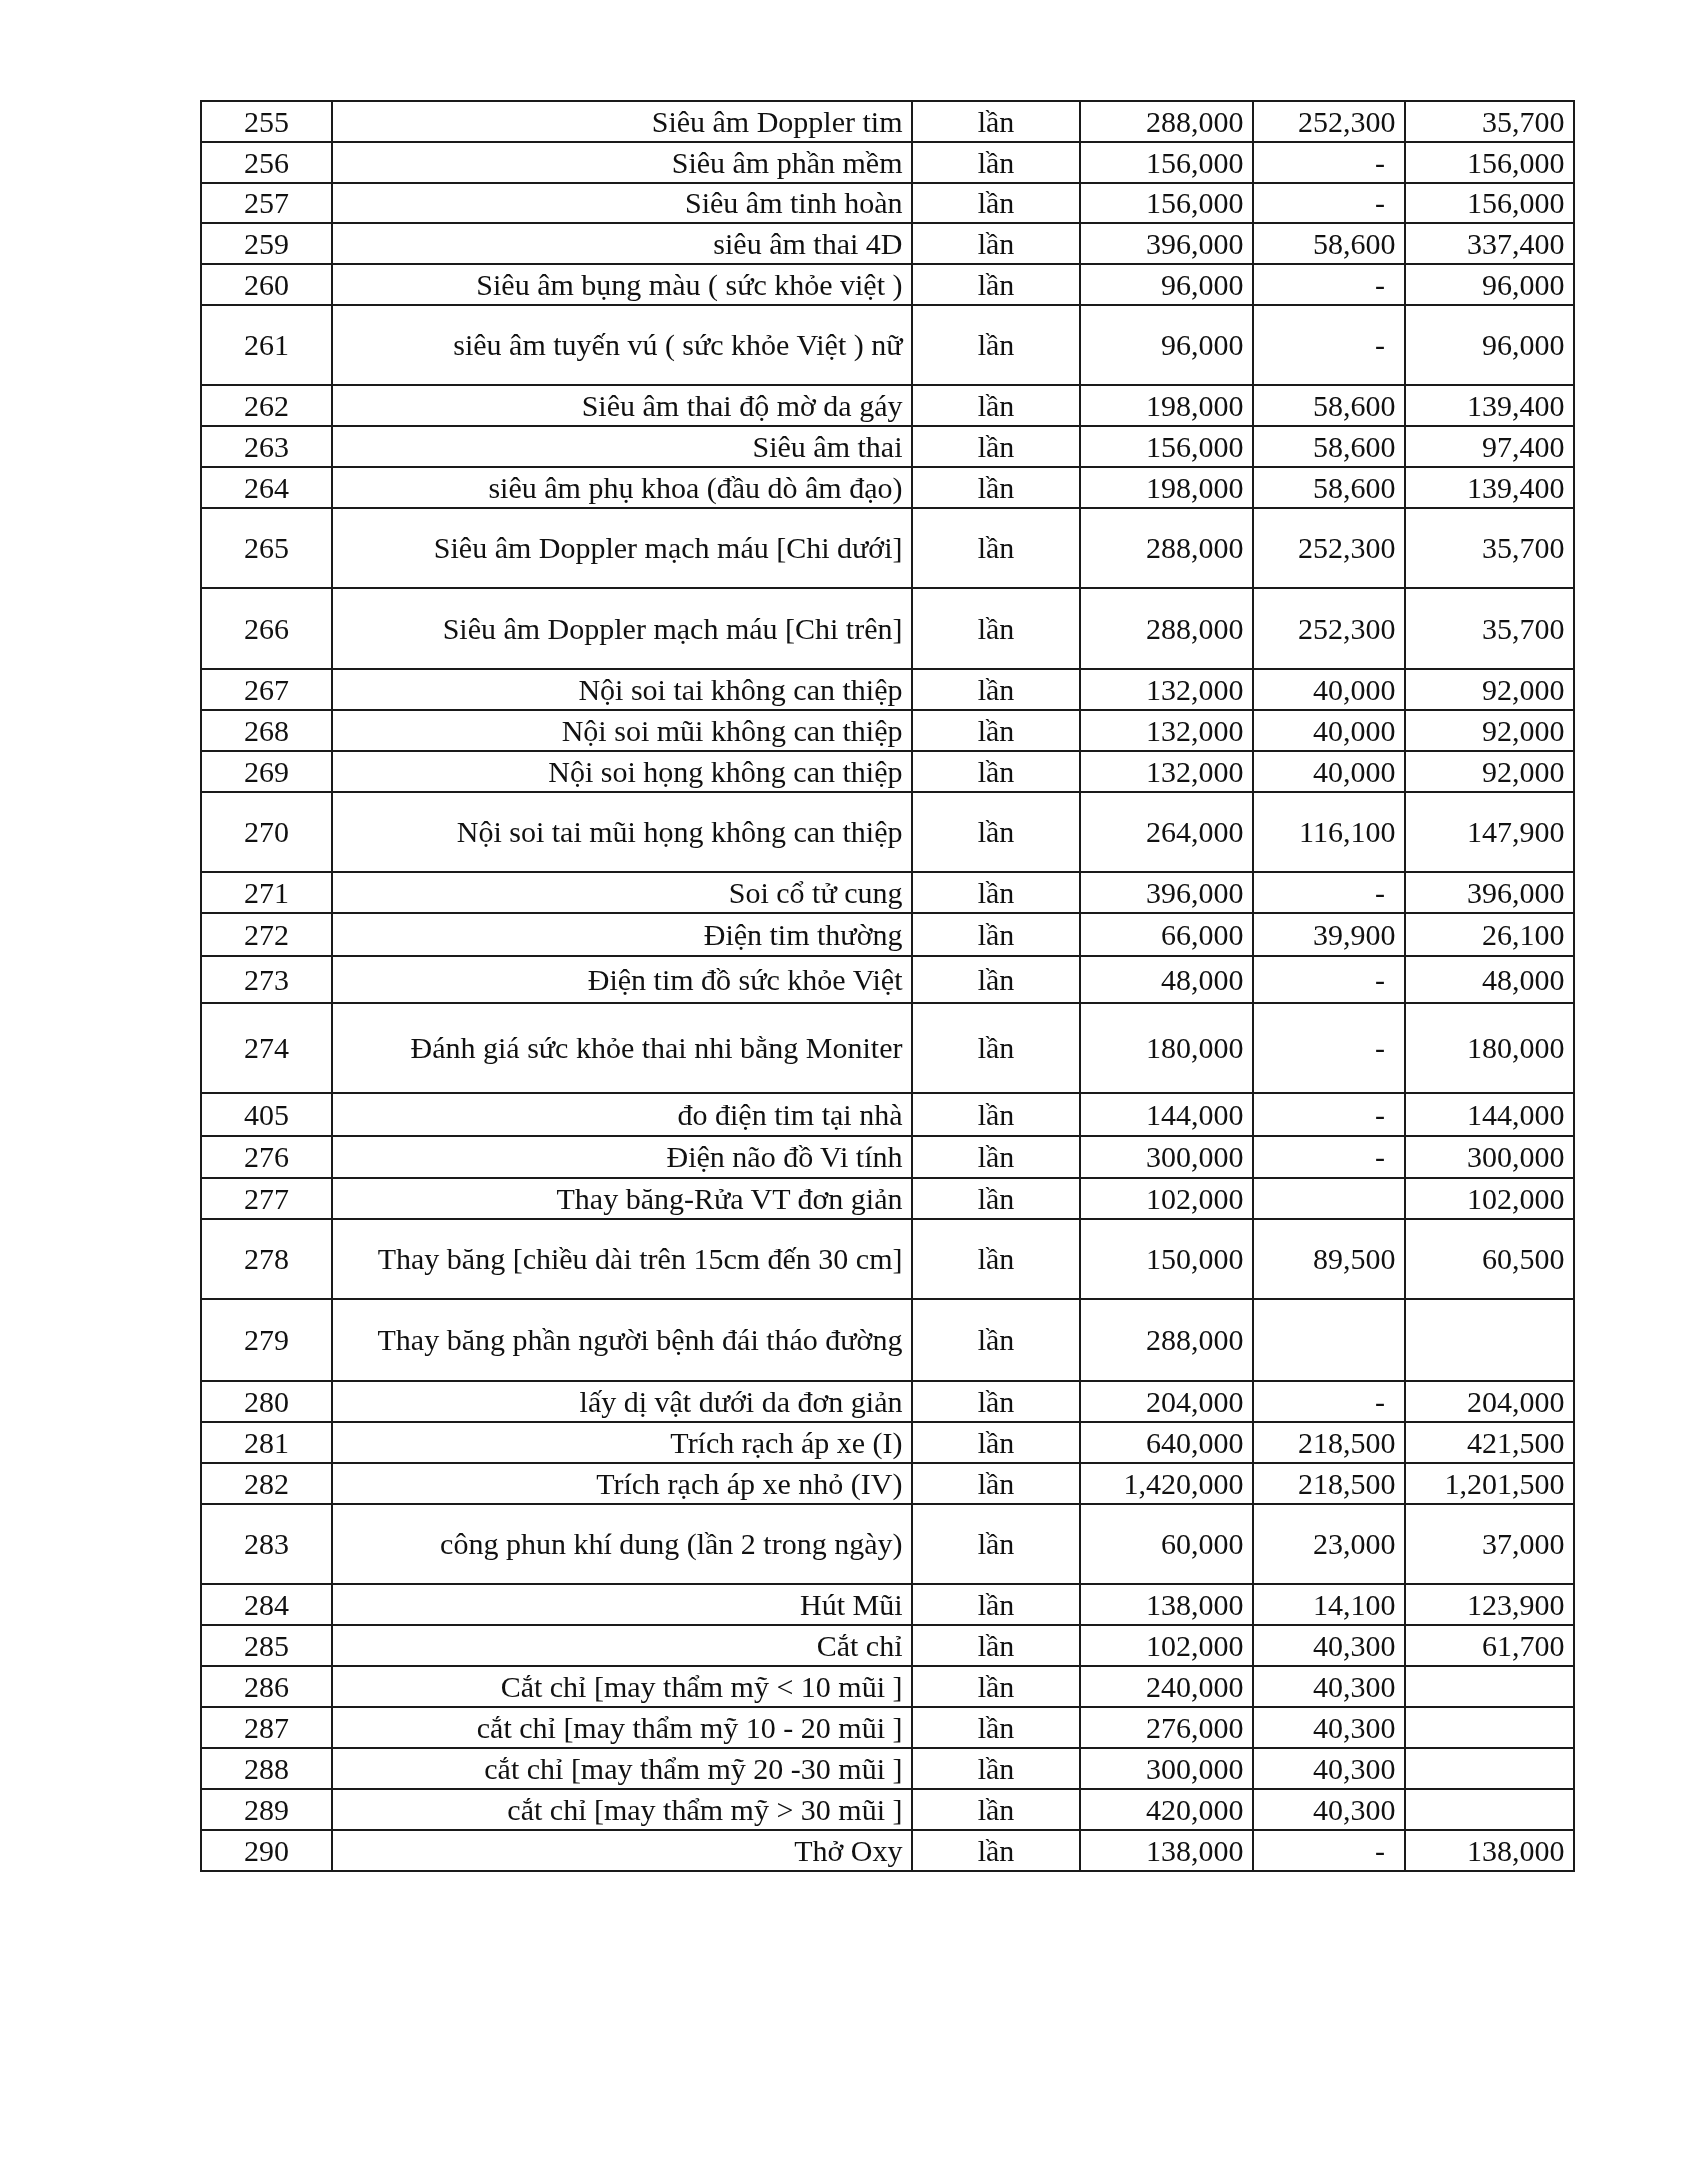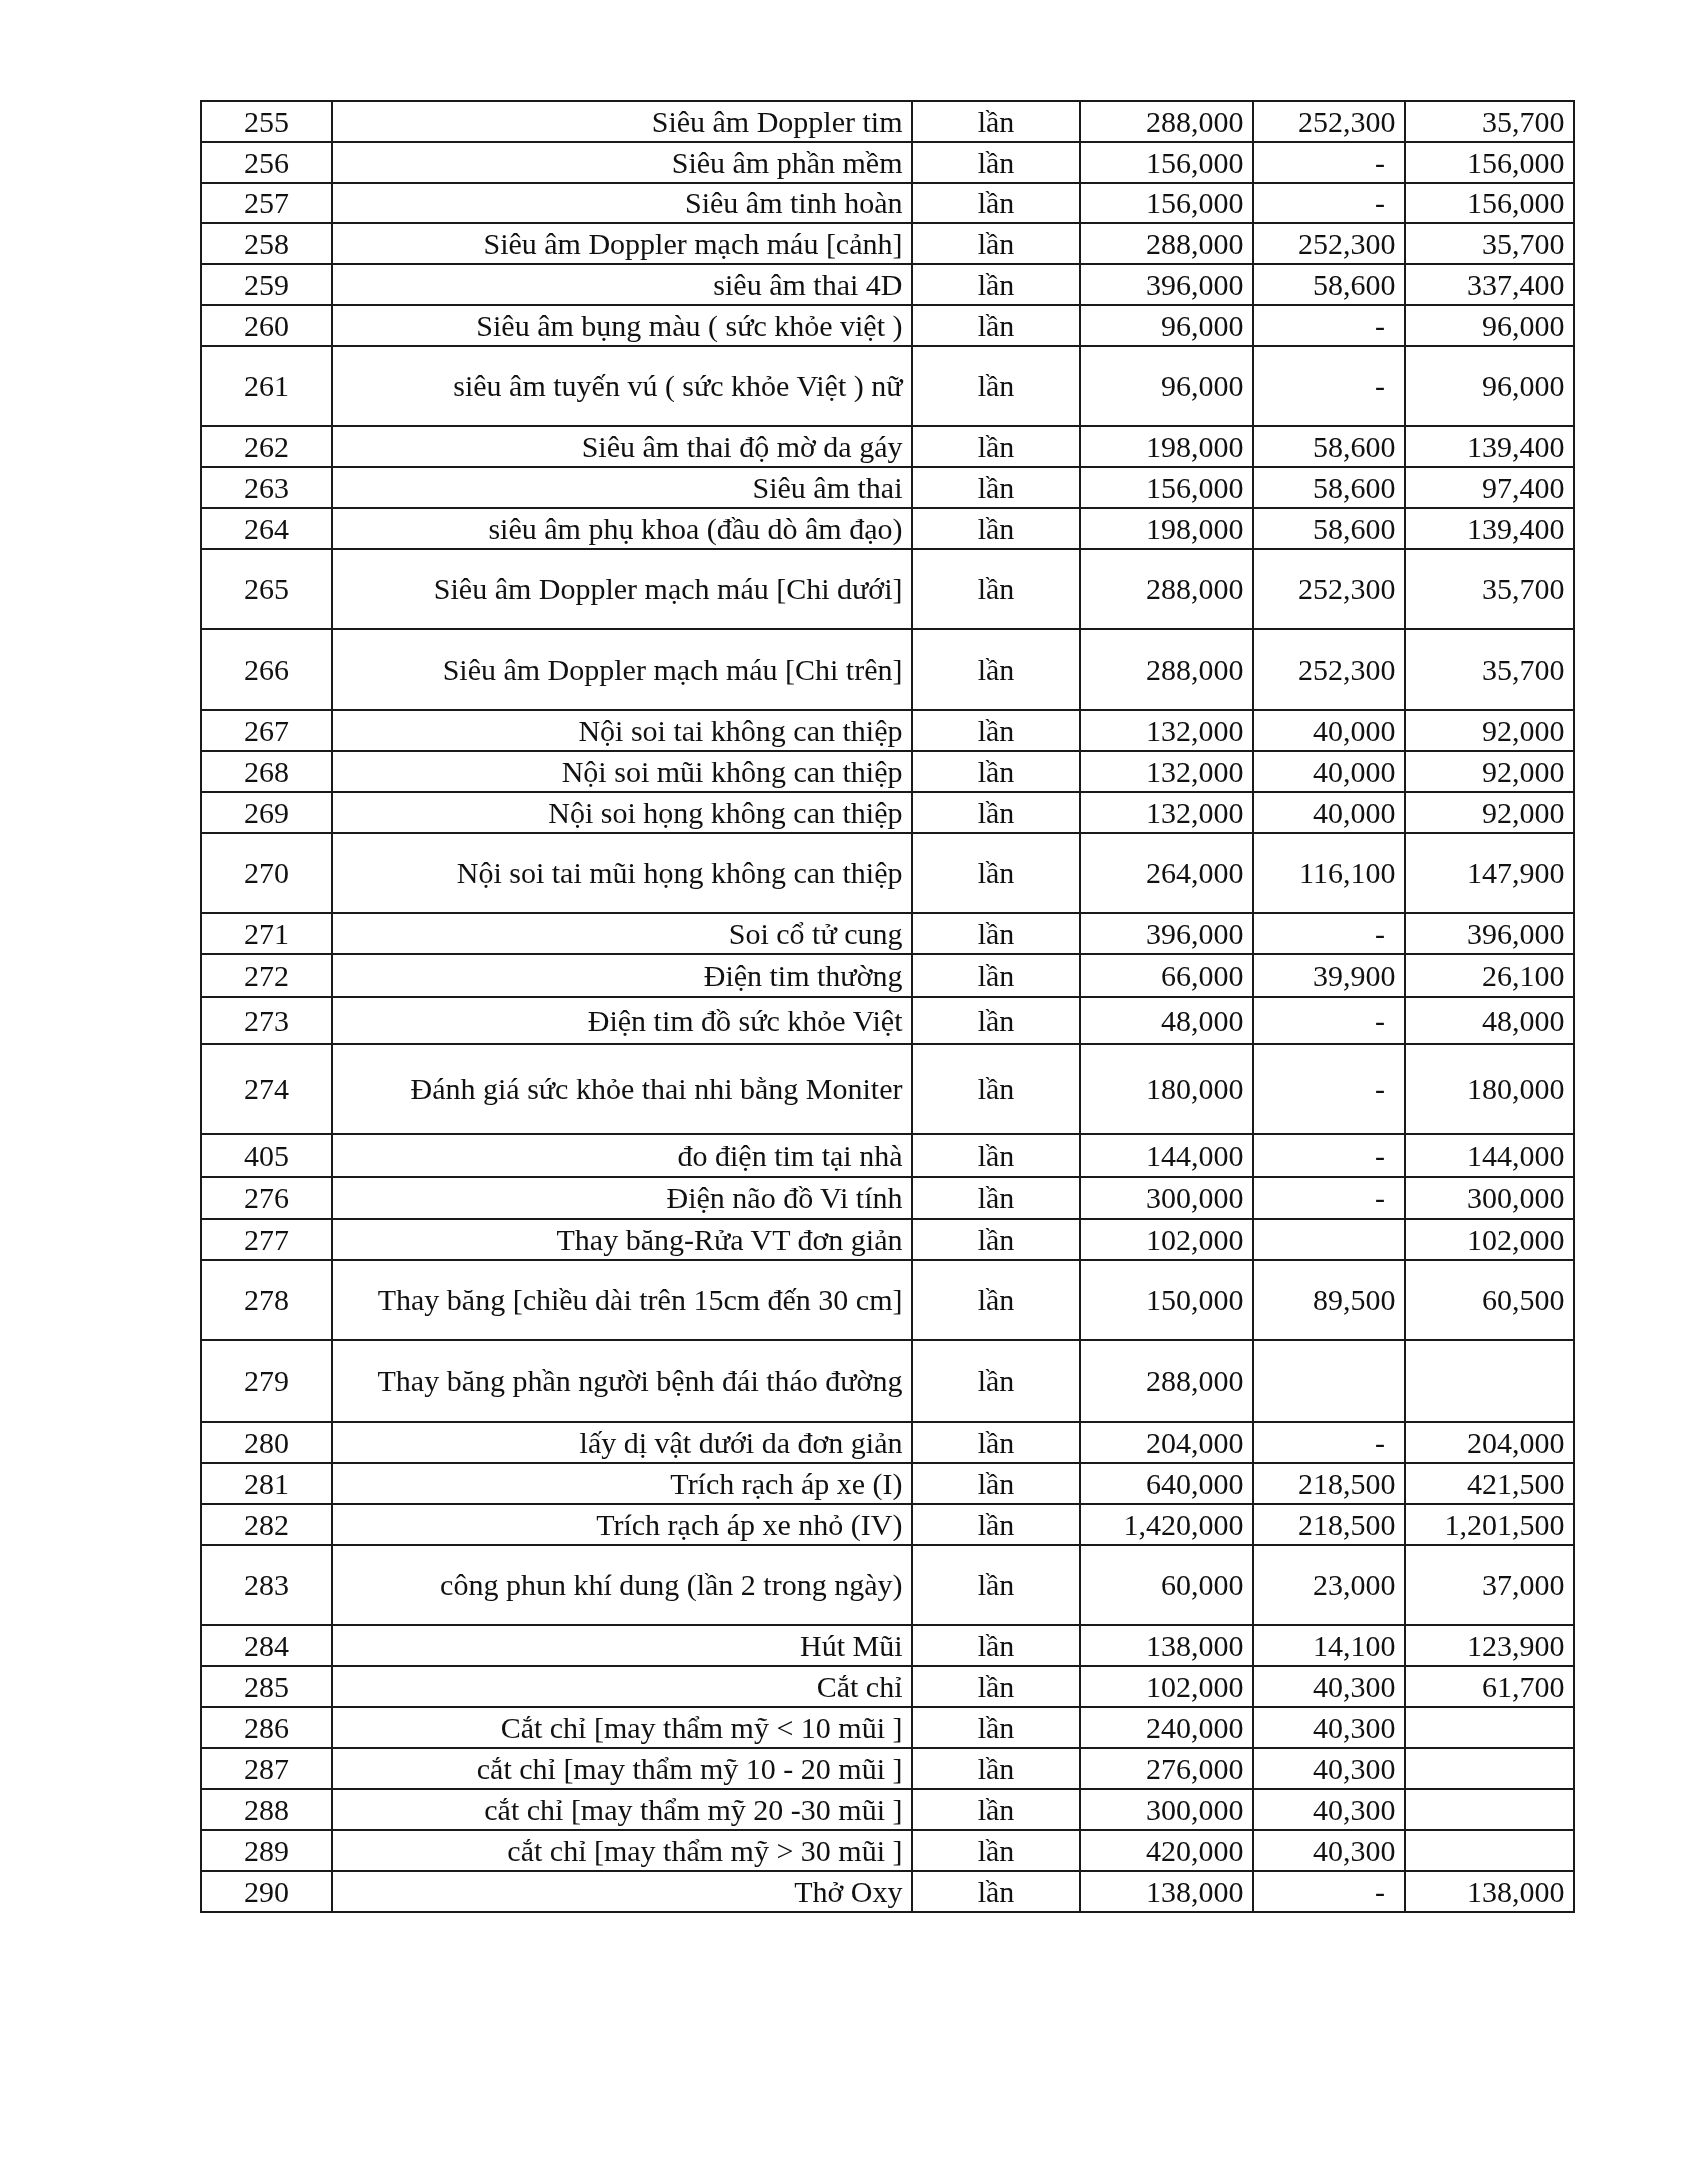--- a/index.html
+++ b/index.html
@@ -68,28 +68,20 @@
       </tr>
         <tr style="height: 40px;">
         <td class="stt">257</td>
         <td class="name">Siêu âm tinh hoàn</td>
         <td class="unit">lần</td>
         <td class="num">156,000</td>
         <td class="mid" style="padding-right: 19px;">-</td>
         <td class="num">156,000</td>
       </tr>
         <tr style="height: 41px;">
-        <td class="stt">258</td>
-        <td class="name">Siêu âm Doppler mạch máu [cảnh]</td>
-        <td class="unit">lần</td>
-        <td class="num">288,000</td>
-        <td class="mid">252,300</td>
-        <td class="num">35,700</td>
-      </tr>
-        <tr style="height: 41px;">
         <td class="stt">259</td>
         <td class="name">siêu âm thai 4D</td>
         <td class="unit">lần</td>
         <td class="num">396,000</td>
         <td class="mid">58,600</td>
         <td class="num">337,400</td>
       </tr>
         <tr style="height: 41px;">
         <td class="stt">260</td>
         <td class="name">Siêu âm bụng màu ( sức khỏe việt )</td>

